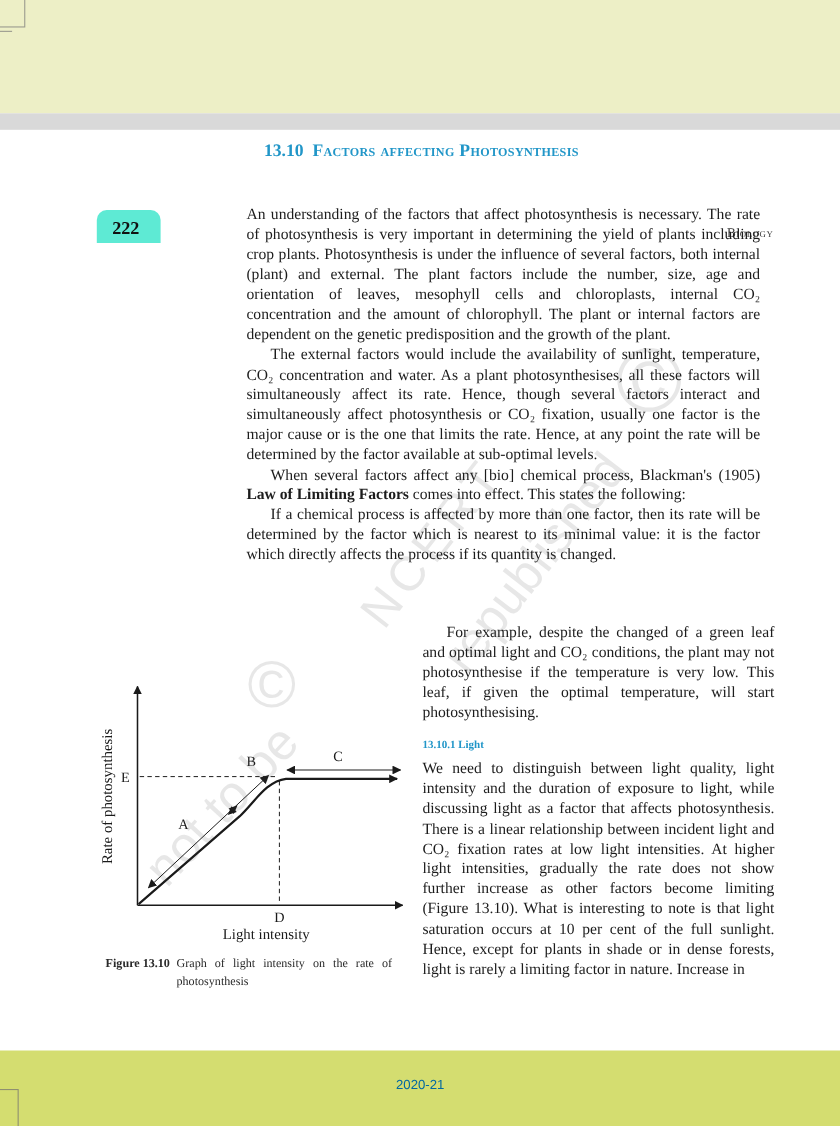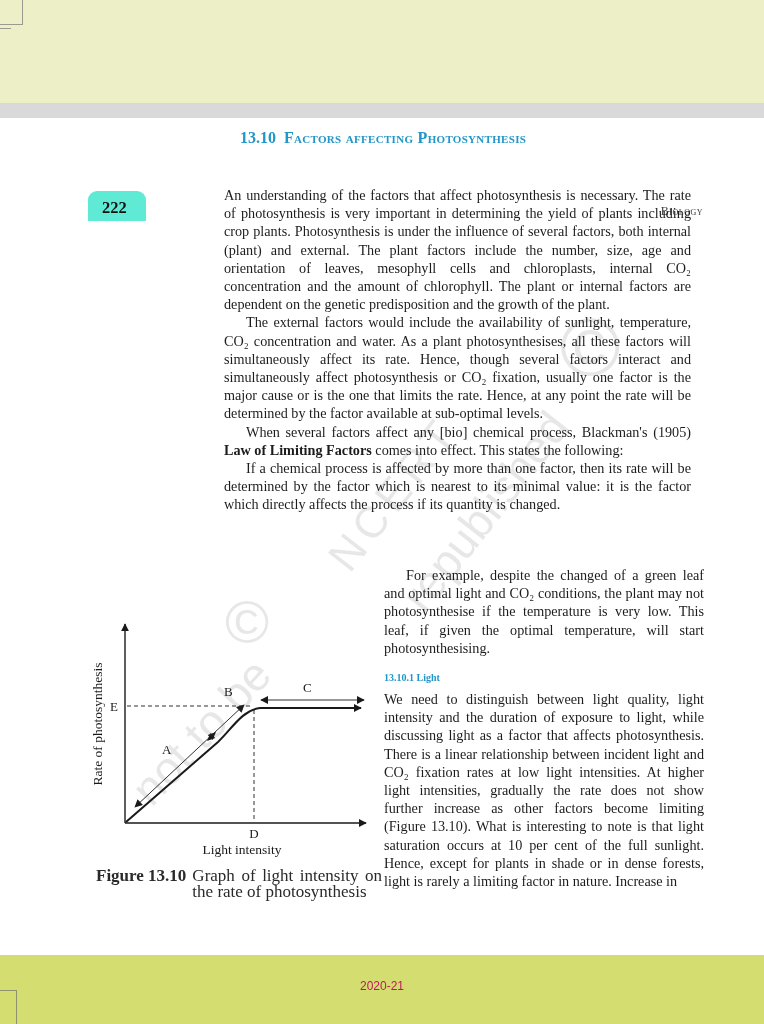--- a/index.html
+++ b/index.html
@@ -3,21 +3,21 @@
 <meta charset="utf-8">
 <style>
   html,body{margin:0;padding:0;background:#fff;}
   .page{position:relative;width:764px;height:1024px;background:#ffffff;overflow:hidden;
         font-family:"Liberation Serif",serif;color:#1c1c1c;}
   
   .top-band{position:absolute;left:0;top:0;width:764px;height:103px;background:#edefc6;}
   .header-strip{position:absolute;left:0;top:103px;width:764px;height:15px;background:#d9d9d9;}
   .bottom-band{position:absolute;left:0;top:955px;width:764px;height:69px;background:#d4dd70;}
   .footer-year{position:absolute;left:0;top:979px;width:764px;text-align:center;
-        font-family:"Liberation Sans",sans-serif;font-size:12px;color:#be185d;}
+        font-family:"Liberation Sans",sans-serif;font-size:12px;color:#0369a1;}
   
   .crop-tl{position:absolute;left:-2px;top:-2px;width:23px;height:25px;border:1px solid #9a9a8e;}
   .crop-tl-tick{position:absolute;left:0;top:28px;width:11px;height:1px;background:#9a9a8e;}
   .crop-bl{position:absolute;left:-2px;top:990px;width:17px;height:40px;border:1px solid #8f9070;}
   
   .page-tab{position:absolute;left:88px;top:88px;width:58px;height:30px;background:#5eead4;
         border-radius:9px 9px 0 0;}
   .page-num{position:absolute;left:14px;top:7px;font-weight:bold;font-size:16.5px;color:#111;}
   .book-title{position:absolute;right:61px;top:101px;font-variant:small-caps;font-size:12px;
         letter-spacing:.5px;color:#3b3b3b;}
@@ -28,21 +28,21 @@
   
   .main-text{position:absolute;left:224px;top:186px;width:467px;}
   p{margin:0;font-size:14.2px;line-height:18.2px;text-align:justify;}
   .indent{text-indent:22px;}
   .italic{}
   .bold{font-weight:bold;}
   .right-col{position:absolute;left:384px;top:566px;width:320px;}
   
   .figure{position:absolute;left:90px;top:612px;width:292px;}
   .graph-svg{display:block;}
-  .caption{display:flex;gap:6px;margin-top:10px;padding-left:6px;font-size:17px;line-height:16px;color:#2a2a2a;}
+  .caption{display:flex;gap:6px;margin-top:10px;padding-left:6px;font-size:11px;line-height:16px;color:#2a2a2a;}
   .caption .cap-label{font-weight:bold;white-space:nowrap;}
   .caption .cap-text{width:196px;text-align:justify;}
   
   .wm{position:absolute;pointer-events:none;color:rgba(70,70,70,0.13);
       font-family:"Liberation Sans",sans-serif;transform-origin:left center;z-index:5;}
   .wm-c1{left:560px;top:300px;font-size:82px;}
   .wm-c2{left:225px;top:588px;font-size:60px;}
   .wm-ncert{left:338px;top:540px;font-size:44px;letter-spacing:6px;transform:rotate(-52deg);}
   .wm-ntb{left:140px;top:770px;font-size:46px;transform:rotate(-47deg);}
   .wm-rep{left:412px;top:578px;font-size:46px;transform:rotate(-52deg);}

